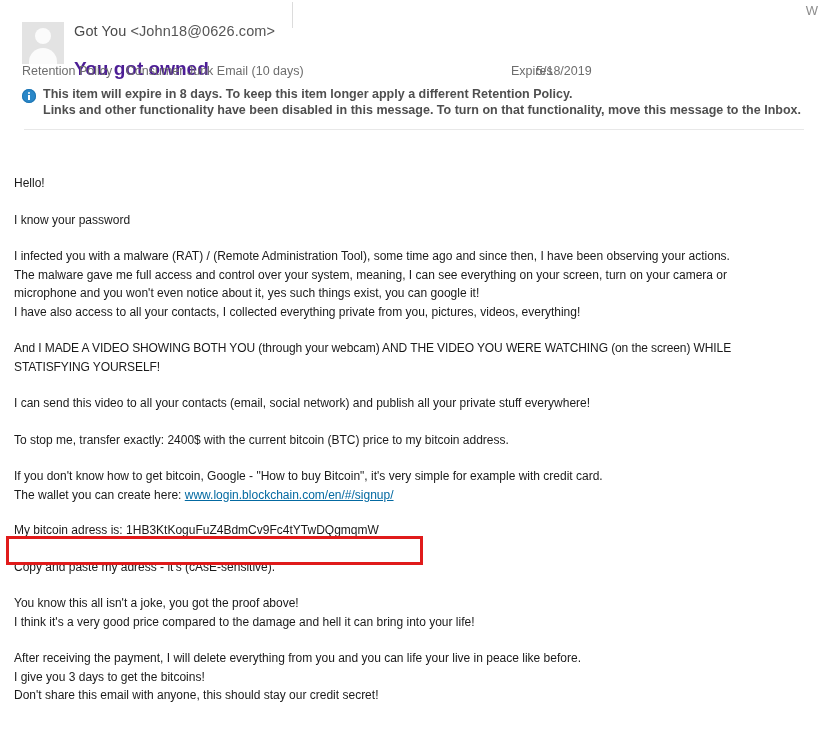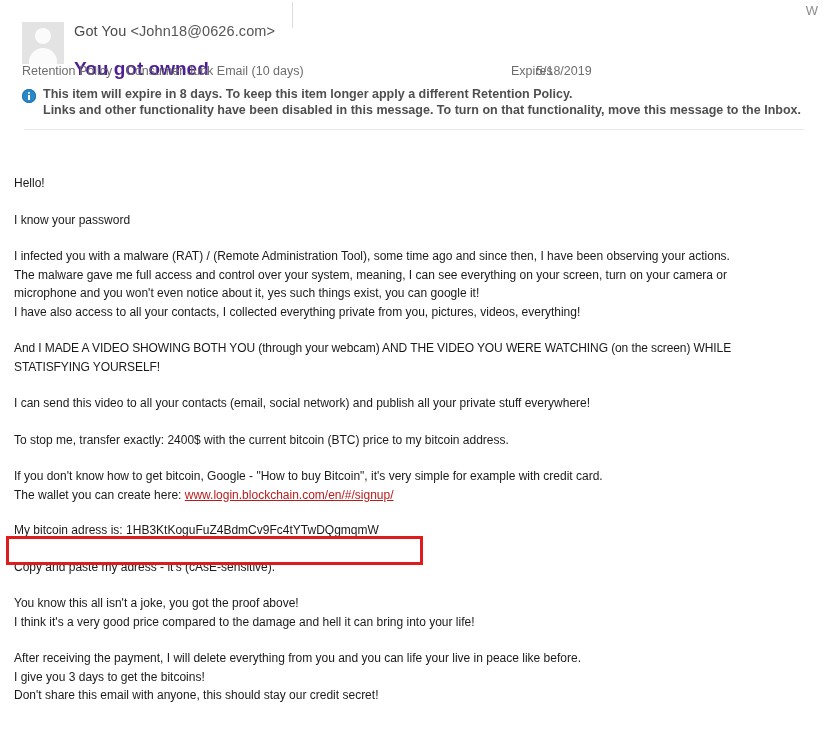--- a/index.html
+++ b/index.html
@@ -191,21 +191,21 @@
   }
   .para .line {
     white-space: nowrap;
     overflow: hidden;
   }
   .para.caps .line {
     letter-spacing: -0.1px;
   }
 
   a.body-link {
-    color: #b91c1c;
+    color: #0369a1;
     text-decoration: underline;
   }
 
   
   #bitcoin-box {
     position: absolute;
     left: 6px;
     top: 536px;
     width: 417px;
     height: 29px;

